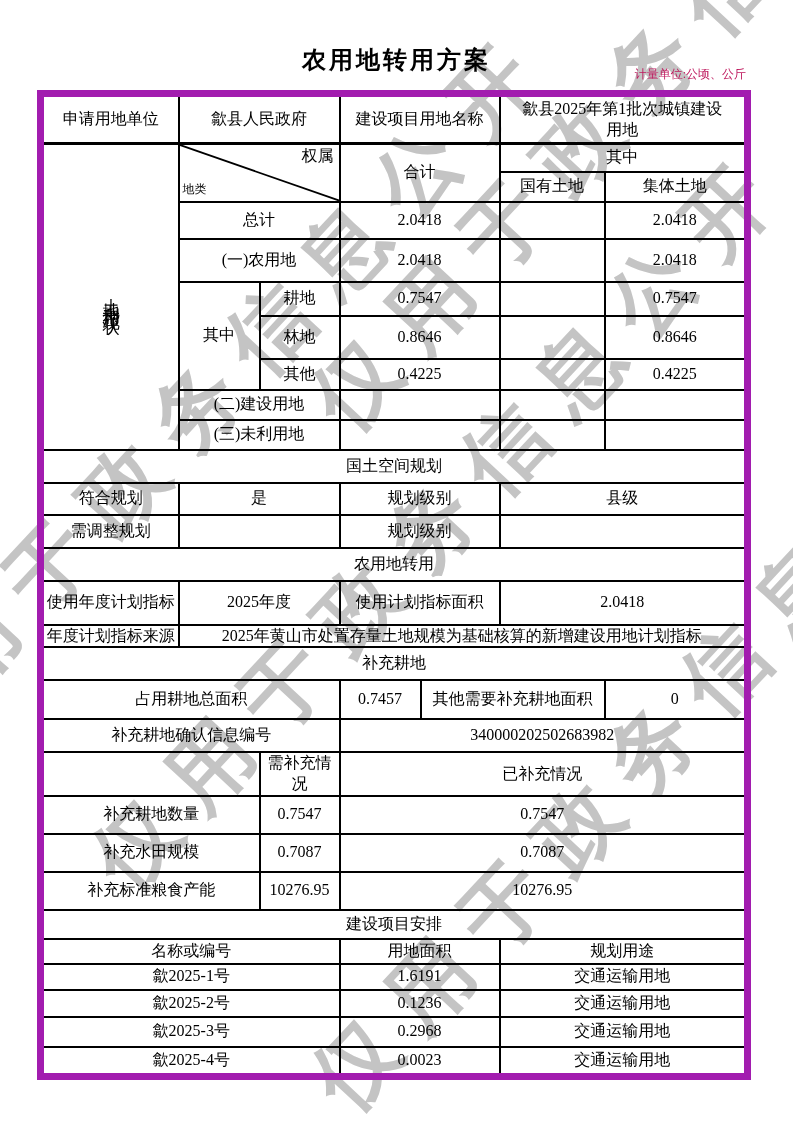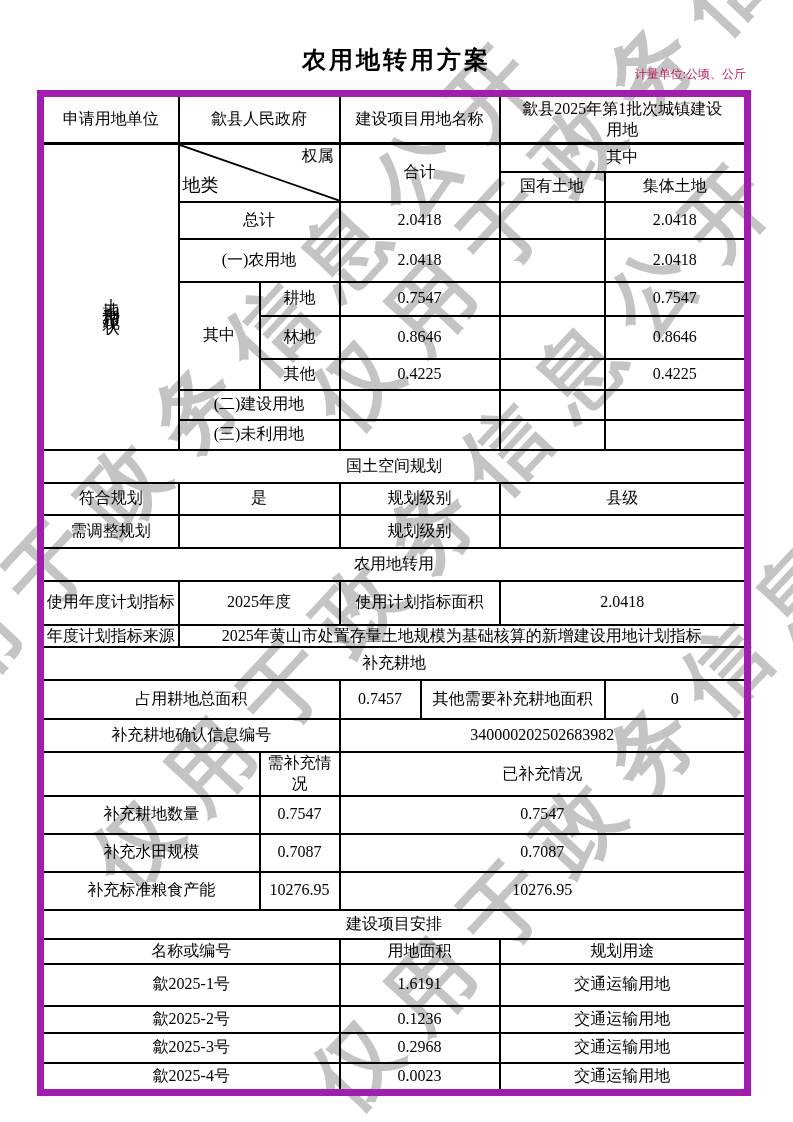--- a/index.html
+++ b/index.html
@@ -46,21 +46,21 @@
   tr.r1 td{border-bottom:3px solid #000;}
   
   .v-label div{
     writing-mode:vertical-lr;text-orientation:upright;
     margin:0 auto;font-size:17px;letter-spacing:4px;
   }
   
   td.diag{position:relative;font-family:Liberation Mono, monospace;}
   td.diag svg{position:absolute;left:0;top:0;width:100%;height:100%;display:block;}
   .diag-top{position:absolute;top:2px;right:5px;font-size:16px;}
-  .diag-bottom{position:absolute;bottom:2px;left:3px;font-size:18px;}
+  .diag-bottom{position:absolute;bottom:2px;left:3px;font-size:12px;}
   .wrap2{display:inline-block;max-width:210px;}
 </style>
 </head>
 <body>
 
 <div class="page">
 
   <span class="wm wm-a">仅用于政务信息公开</span>
   <span class="wm wm-c">仅用于政务信息公开</span>
   <span class="wm wm-b">仅用于政务信息公开</span>
@@ -223,21 +223,21 @@
     </tr>
 
     <tr style="height:29px">
       <td colspan="7" class="sec">建设项目安排</td>
     </tr>
     <tr style="height:25px">
       <td colspan="3">名称或编号</td>
       <td colspan="2">用地面积</td>
       <td colspan="2">规划用途</td>
     </tr>
-    <tr style="height:42px">
+    <tr style="height:26px">
       <td colspan="3">歙2025-1号</td>
       <td colspan="2">1.6191</td>
       <td colspan="2">交通运输用地</td>
     </tr>
     <tr style="height:27px">
       <td colspan="3">歙2025-2号</td>
       <td colspan="2">0.1236</td>
       <td colspan="2">交通运输用地</td>
     </tr>
     <tr style="height:30px">

